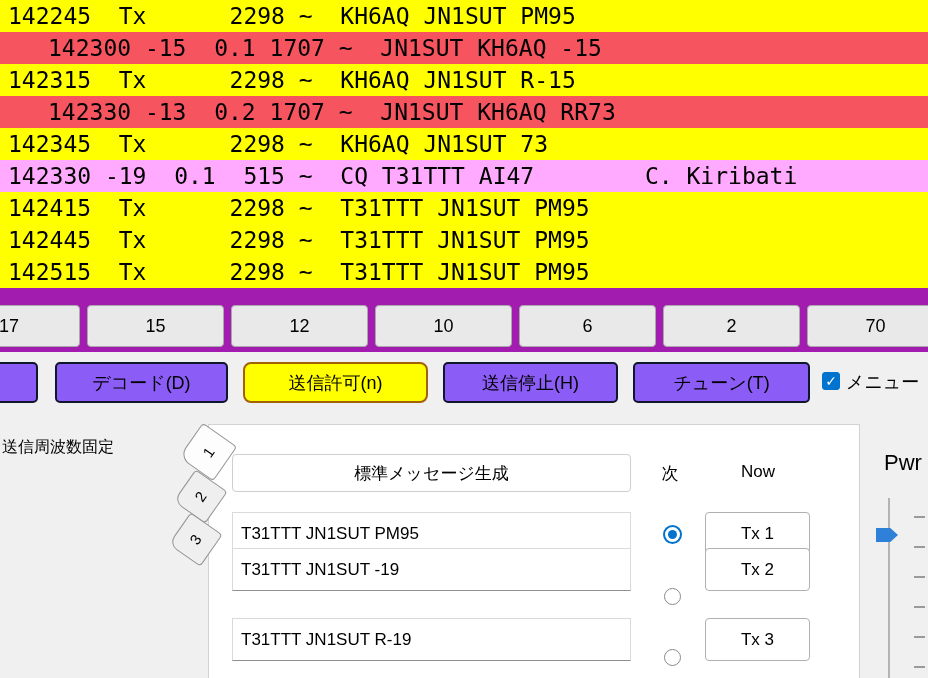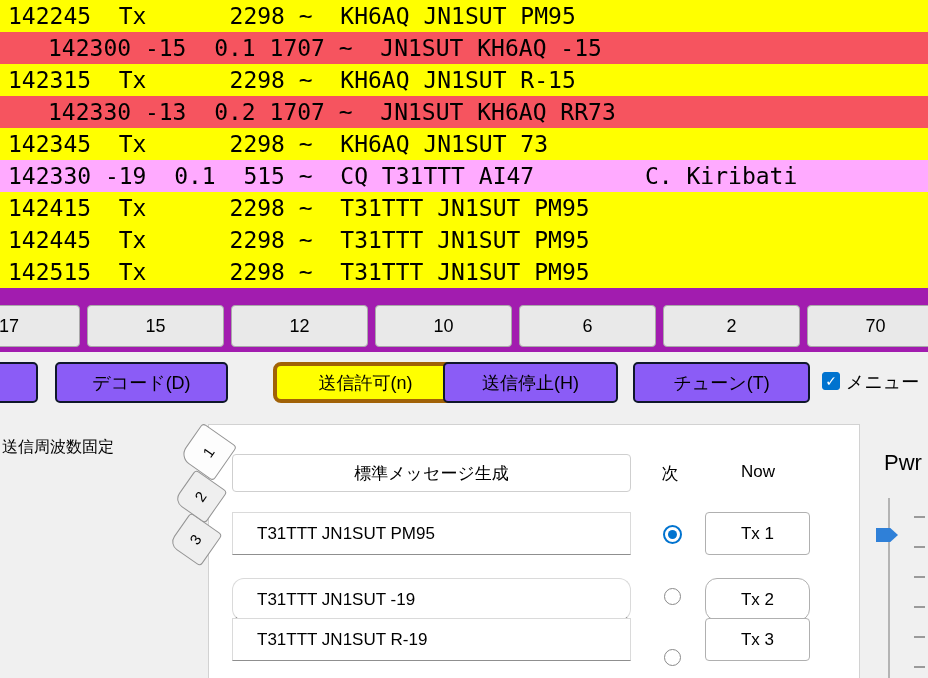--- a/index.html
+++ b/index.html
@@ -24,21 +24,21 @@
     background:#e9e9e9; border:1px solid #a9a9a9; border-radius:4px;
     font-size:18px; display:flex; align-items:center; justify-content:center;
   }
   
   .ctl-btn{
     position:absolute; top:362px; height:41px;
     background:#8b5cf6; border:2px solid #0f172a; border-radius:5px;
     font-size:18px; display:flex; align-items:center; justify-content:center;
   }
   .ctl-btn.enable-tx{
-    background:#ffff00; border:4px solid #a16207; border-radius:8px;margin-left:30px;
+    background:#ffff00; border:2px solid #a16207; border-radius:8px;
   }
   .checkbox{
     position:absolute; left:822px; top:372px; width:18px; height:18px;
     background:#0073cf; border:1px solid #0073cf; border-radius:3px;
     color:#fff; font-size:14px; line-height:16px; text-align:center;
   }
   .checkbox-label{
     position:absolute; left:846px; top:362px; height:40px; line-height:40px;
     font-size:18px; white-space:nowrap;
   }
@@ -62,37 +62,37 @@
     position:absolute; left:232px; top:454px; width:399px; height:38px;
     background:#ffffff; border:1px solid #cfcfcf; border-radius:4px;
     font-size:17px; display:flex; align-items:center; justify-content:center; z-index:5;
   }
   .col-header{ position:absolute; top:462px; font-size:17px; text-align:center; }
   .hdr-next{ left:652px; width:36px; }
   .hdr-now{ left:718px; width:80px; }
   .msg-field{
     position:absolute; left:232px; width:399px; height:43px;
     background:#ffffff; border:1px solid #dadada; border-bottom:1px solid #8f8f8f;
-    font-size:17px; display:flex; align-items:center; padding-left:24px; z-index:5;
+    font-size:17px; display:flex; align-items:center; padding-left:8px; z-index:5;
   }
   .tx-btn{
     position:absolute; left:705px; width:105px; height:43px;
     background:#ffffff; border:1px solid #b0b0b0; border-radius:4px;
     font-size:17px; display:flex; align-items:center; justify-content:center;
   }
   .radio{
     position:absolute; left:664px; width:17px; height:17px; border-radius:50%;
     border:1px solid #8a8a8a; background:#fff;
   }
   .radio.checked{ width:19px; height:19px; left:663px; border:2px solid #0073cf; }
   .radio.checked::after{
     content:""; position:absolute; left:50%; top:50%; width:9px; height:9px;
     margin:-4.5px 0 0 -4.5px; border-radius:50%; background:#0073cf;
   }
-  .row1{ top:512px; } .row2{ top:578px;border-radius:12px; } .row3{ top:618px; }
+  .row1{ top:512px; } .row2{ top:548px; } .row3{ top:618px; }
   .r1{ top:525px; } .r2{ top:588px; } .r3{ top:649px; }
   
   .pwr-label{ position:absolute; left:884px; top:450px; font-size:22px; }
   .slider-track{ position:absolute; left:888px; top:498px; width:2px; height:180px; background:#b4b4b4; }
   .slider-handle{
     position:absolute; left:876px; top:528px; width:22px; height:14px; background:#2f80d8;
     clip-path:polygon(0 0,65% 0,100% 50%,65% 100%,0 100%);
   }
   .tick{ position:absolute; left:914px; width:11px; height:2px; background:#9a9a9a; }
 </style>

